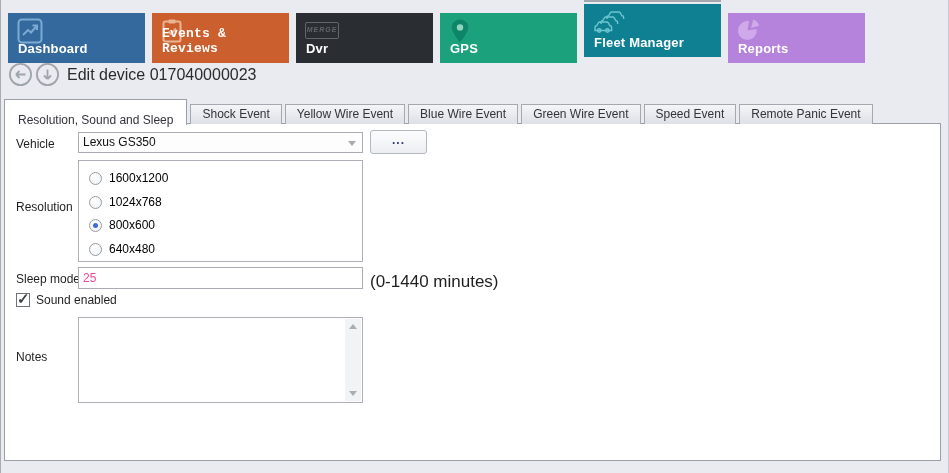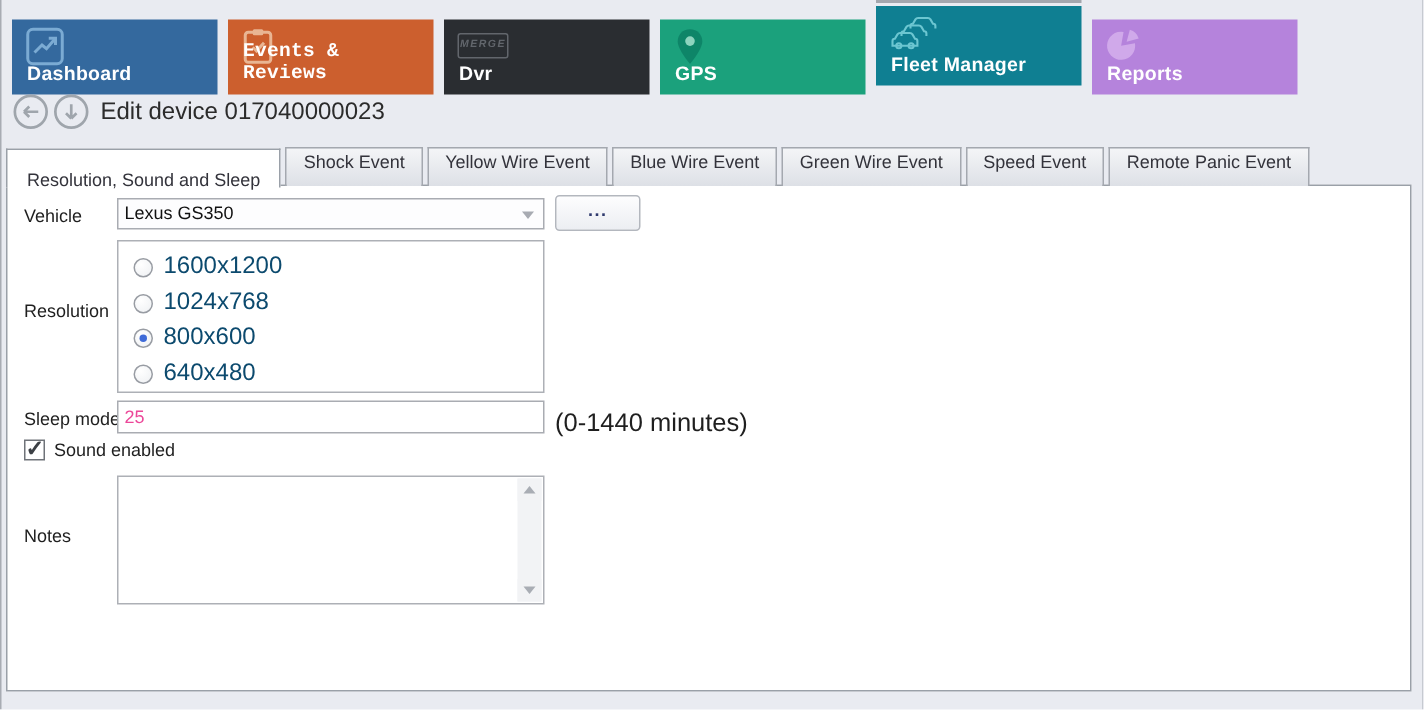--- a/index.html
+++ b/index.html
@@ -40,21 +40,21 @@
   .page-title{
     position:absolute;left:67px;top:66px;font-size:16px;color:#2b2b2b;
   }
 
   
   .tabstrip{
     position:absolute;left:4px;top:98px;height:26px;
     display:flex;align-items:flex-end;z-index:2;
   }
   .tab{
-    box-sizing:border-box;height:26px;line-height:18px;padding:0 11px;
+    box-sizing:border-box;height:20px;line-height:18px;padding:0 11px;
     margin-left:3px;font-size:12px;color:#33333b;white-space:nowrap;
     background:linear-gradient(#f4f5f7,#dde0e6);
     border:1px solid #a4a8af;border-bottom:none;cursor:pointer;
   }
   .tab.active{
     height:26px;line-height:24px;padding:8px 13px;margin-left:0;
     background:#ffffff;border:1px solid #9aa0a8;border-bottom:none;
     position:relative;margin-bottom:-1px;z-index:3;
   }
 
@@ -90,21 +90,21 @@
   .radio-row{position:absolute;left:10px;height:16px;display:flex;align-items:center;cursor:pointer;}
   .radio{
     width:13px;height:13px;border-radius:50%;box-sizing:border-box;
     border:1px solid #989ca3;background:radial-gradient(circle at 35% 30%,#ffffff,#eef0f3);
     position:relative;flex:0 0 auto;
   }
   .radio-row.checked .radio::after{
     content:"";position:absolute;left:3px;top:3px;width:5px;height:5px;border-radius:50%;
     background:#3f6bd8;
   }
-  .radio-label{font-size:16px;color:#0c4a6e;margin-left:7px;}
+  .radio-label{font-size:12px;color:#000000;margin-left:7px;}
 
   .text-input{
     position:absolute;left:73px;top:143px;width:285px;height:22px;box-sizing:border-box;
     border:1px solid #a9acb2;font-family:"Liberation Sans",sans-serif;font-size:12px;
     color:#ec4899;padding:0 0 0 4px;outline:none;background:#fff;
   }
   .hint{position:absolute;left:365px;top:148px;font-size:17px;color:#1f1f1f;}
 
   .checkbox-wrap{position:absolute;left:11px;top:169px;display:flex;align-items:center;cursor:pointer;}
   .checkbox{

